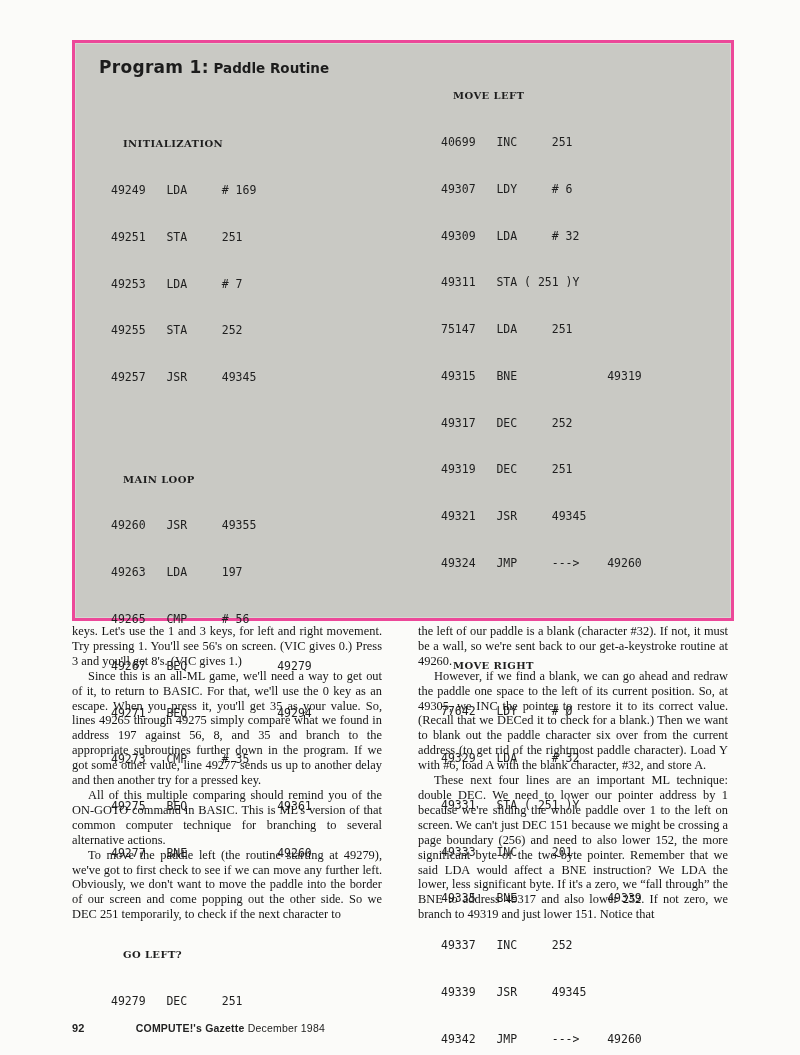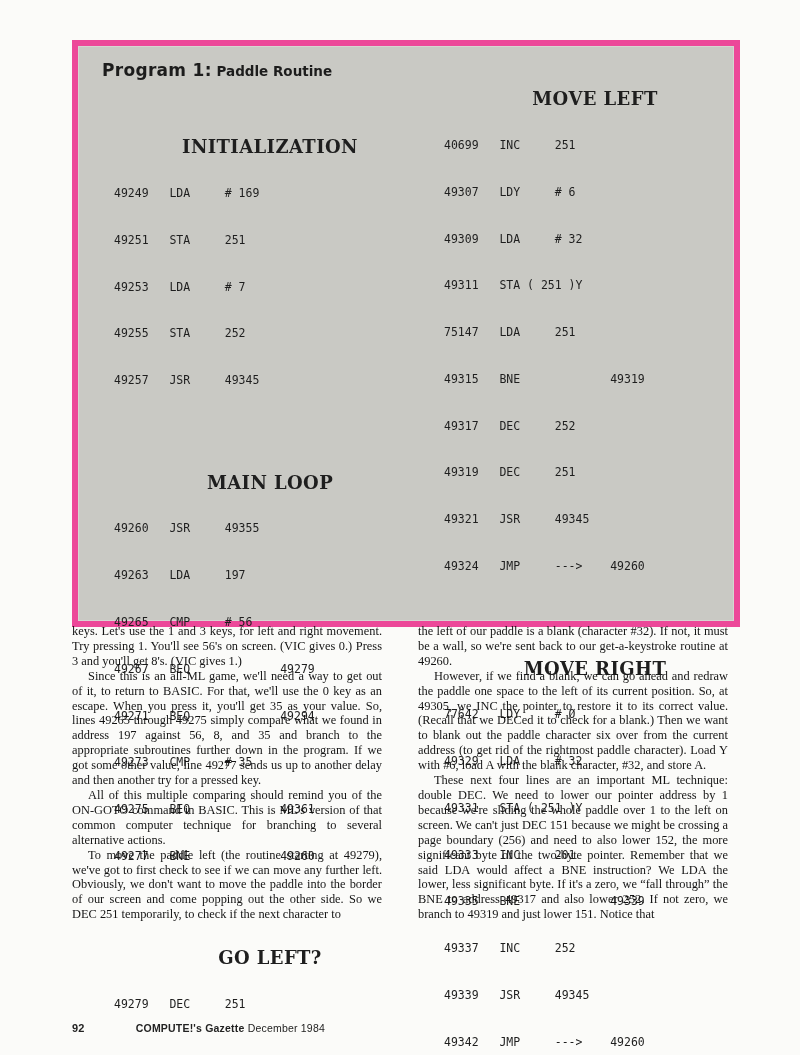--- a/index.html
+++ b/index.html
@@ -14,21 +14,21 @@
     position:relative;
     width:800px;height:1055px;
     background:#fbfbf9;
   }
   
   .listing{
     position:absolute;
     left:72px;top:40px;
     width:656px;height:575px;
     background:#c9c9c4;
-    border:6px solid #ec4899;
+    border:3px solid #ec4899;
     box-shadow:0 0 0 1px #d6d6d1 inset;
   }
   .listing .inner{
     position:relative;
     width:100%;height:100%;
   }
   .prog-title{
     position:absolute;left:24px;top:14px;
     font-family:"DejaVu Sans", sans-serif;
     font-weight:bold;
@@ -46,25 +46,24 @@
     font-size:11.5px;
     line-height:15.6px;
     color:#1e1e1e;
     white-space:pre;
   }
   .col.left{left:36px;top:62px;width:300px;}
   .col.right{left:366px;top:14px;width:290px;}
   .sechead{
     font-family:"DejaVu Serif","Liberation Serif",serif;
     font-weight:bold;
-    font-size:18px;
+    font-size:10px;
     letter-spacing:.4px;
     display:block;
     padding-left:12px;
-    text-align:center;
   }
   .codeline{display:block;white-space:pre;}
   .gap{display:block;height:8px;}
   
   .body-col{
     position:absolute;
     top:624px;
     width:310px;
     font-family:"Liberation Serif", serif;
     font-size:12.4px;

